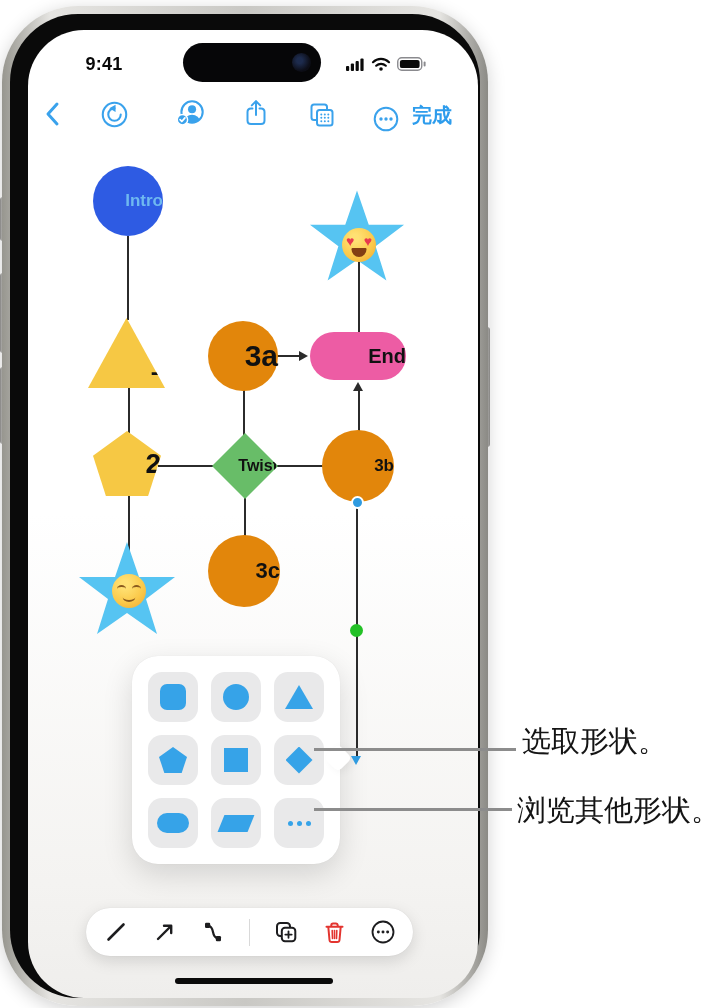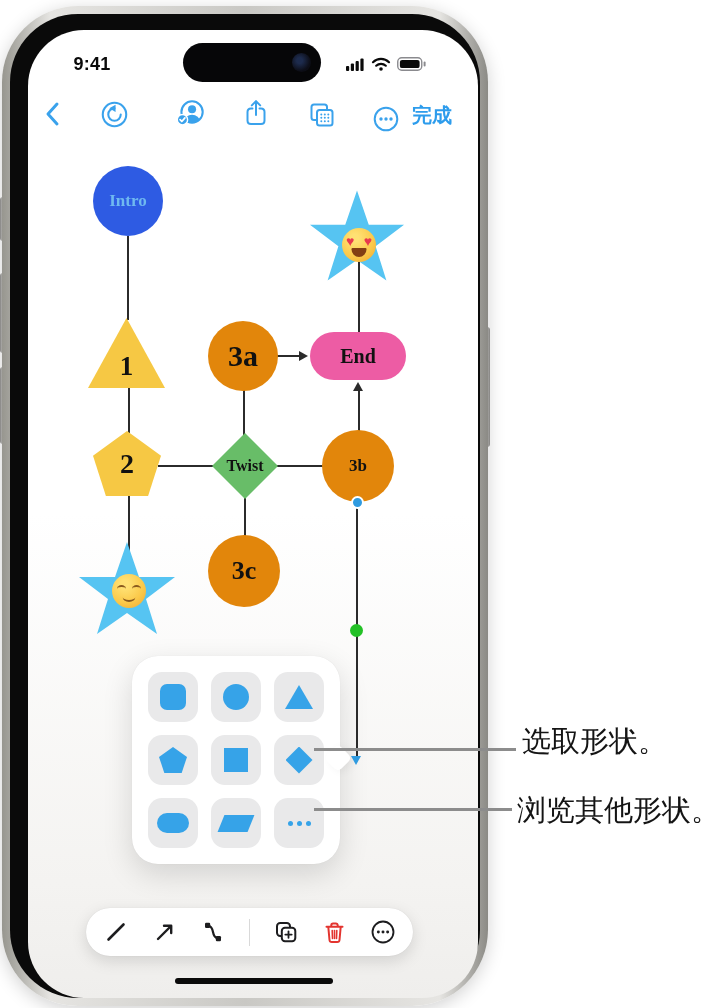--- a/index.html
+++ b/index.html
@@ -10,36 +10,36 @@
   
   .side-btn{position:absolute;background:linear-gradient(90deg,#8f8e8c,#d8d7d5,#8f8e8c);border-radius:3px;z-index:0;}
   .phone{position:absolute;left:2px;top:6px;width:486px;height:1000px;border-radius:76px;
          background:linear-gradient(90deg,#97968f,#e6e5e2 10%,#c9c8c4 50%,#e6e5e2 90%,#8b8a85);
          box-shadow:0 4px 18px rgba(0,0,0,.18);z-index:1;}
   .bezel{position:absolute;left:8px;top:8px;right:8px;bottom:8px;border-radius:68px;background:#0a0a0a;}
   .screen{position:absolute;left:18px;top:16px;width:450px;height:968px;border-radius:56px;overflow:hidden;
           background:linear-gradient(to bottom,#ffffff 50%,#f4f3f1 88%,#efeeec 100%);}
 
   
-  .time{position:absolute;left:22px;top:24px;width:84px;text-align:center;font-size:18px;font-weight:700;color:#0a0a0a;letter-spacing:.3px;}
+  .time{position:absolute;left:34px;top:24px;width:84px;text-align:center;font-size:18px;font-weight:700;color:#0a0a0a;letter-spacing:.3px;}
   .island{position:absolute;left:155px;top:13px;width:138px;height:39px;background:#060608;border-radius:20px;}
   .camera{position:absolute;left:109px;top:10px;width:19px;height:19px;border-radius:50%;
           background:radial-gradient(circle at 40% 40%,#1d2b4d 18%,#0c0d16 65%);}
   .statusicons{position:absolute;left:318px;top:26px;width:104px;height:16px;display:flex;align-items:center;gap:6px;}
 
   
   .nav{position:absolute;left:0;top:64px;width:450px;height:44px;}
   .navbtn{position:absolute;width:32px;height:32px;display:flex;align-items:center;justify-content:center;}
   .done{position:absolute;left:384px;top:72px;font-size:20px;font-weight:700;color:#2d9cec;}
 
   
   .cline{position:absolute;background:#2b2b2b;}
   .arrow-r{position:absolute;width:0;height:0;border-top:5.5px solid transparent;border-bottom:5.5px solid transparent;border-left:9px solid #2b2b2b;}
   .arrow-u{position:absolute;width:0;height:0;border-left:5.5px solid transparent;border-right:5.5px solid transparent;border-bottom:9px solid #2b2b2b;}
-  .node{position:absolute;display:flex;align-items:center;justify-content:center;color:#111;font-weight:700;font-family:Liberation Serif, serif;}
+  .node{position:absolute;display:flex;align-items:center;justify-content:flex-end;color:#111;font-weight:700;}
   .circ{border-radius:50%;}
   .tri{clip-path:polygon(50% 0%,100% 100%,0% 100%);align-items:flex-end;padding-bottom:6px;box-sizing:border-box;}
   .pent{clip-path:polygon(50% 0%,100% 38%,81% 100%,19% 100%,0% 38%);}
   .diam{clip-path:polygon(50% 0%,100% 50%,50% 100%,0% 50%);}
   .pill{border-radius:24px;}
   .handle{position:absolute;border-radius:50%;box-sizing:border-box;}
   .endarrow{position:absolute;width:0;height:0;border-left:5.5px solid transparent;border-right:5.5px solid transparent;border-top:9px solid #2f9be0;}
 
   
   .emoji{position:absolute;width:34px;height:34px;border-radius:50%;
@@ -238,21 +238,21 @@
         <svg width="102" height="97" viewBox="0 0 100 97">
           <polygon points="50,2 62,37 98,37 69,59 80,94 50,73 20,94 31,59 2,37 38,37" fill="#56c4f2"></polygon>
         </svg>
         <div class="emoji" style="left:36px;top:34px;">
           <div class="eye-c" style="left:5px;"></div>
               <div class="eye-c" style="right:5px;"></div>
           <div class="mouth-smile"></div>
         </div>
       </div>
 
-      <div class="node circ" style="left:180px;top:505px;width:72px;height:72px;background:#e2860b;font-size:26px;">
+      <div class="node circ" style="left:180px;top:505px;width:72px;height:72px;background:#e2860b;font-size:22px;">
         <span>3c</span>
       </div>
 
       <div class="handle" style="left:323px;top:466px;width:13px;height:13px;background:#2f9be0;border:2px solid #fff;"></div>
       <div class="handle" style="left:322px;top:594px;width:13px;height:13px;background:#23c126;"></div>
     </div>
 
     <div class="popup">
       <div class="popup-tail"></div>
       <div class="grid">

